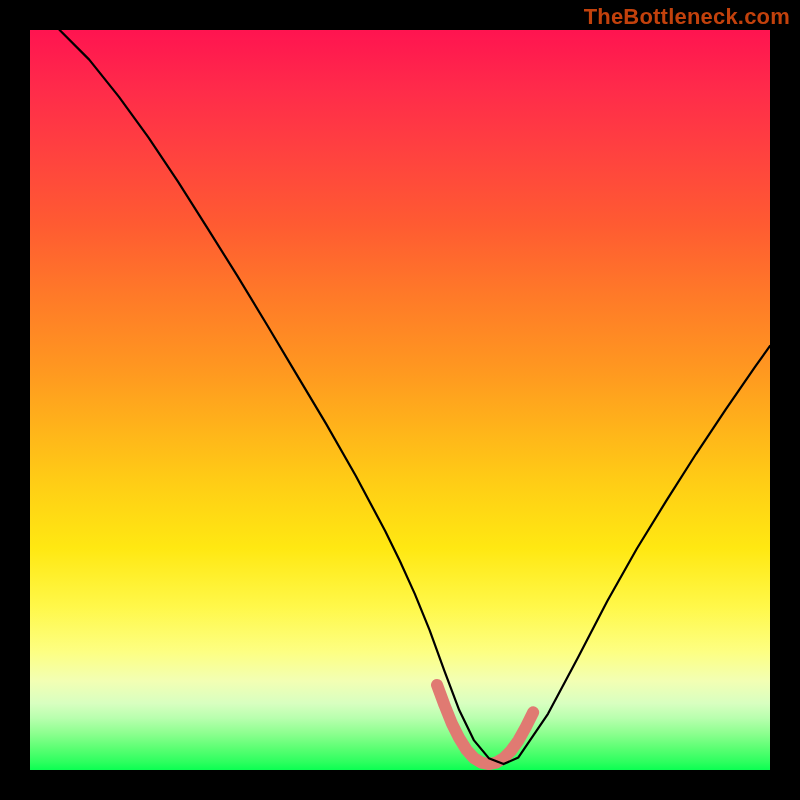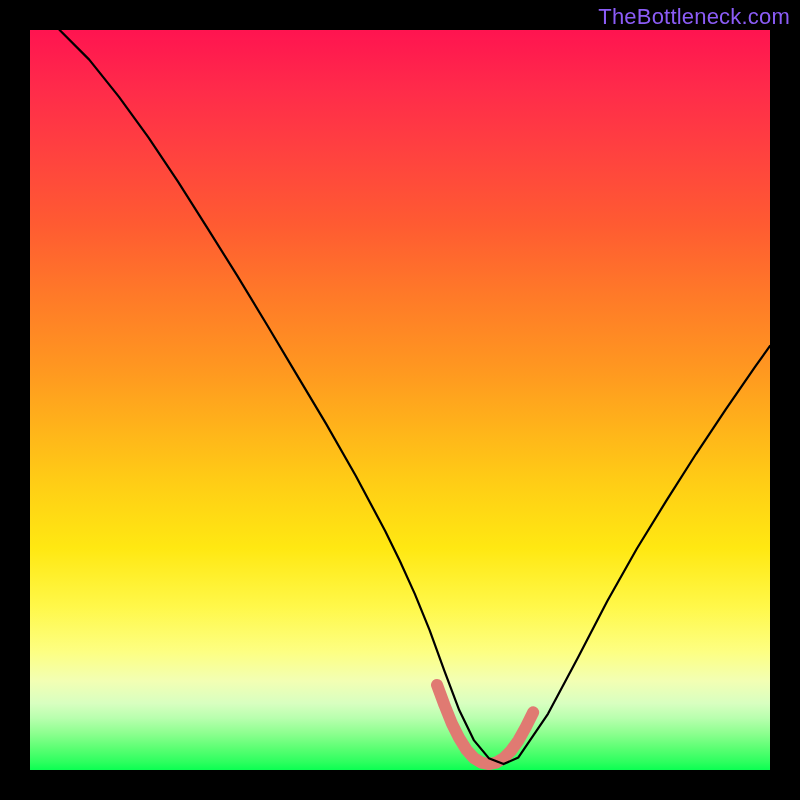--- a/index.html
+++ b/index.html
@@ -14,23 +14,23 @@
   .frame {
     position: relative;
     width: 800px;
     height: 800px;
     background: #000;
   }
   .watermark {
     position: absolute;
     top: 4px;
     right: 10px;
-    color: #8b5cf6;
+    color: #c2410c;
     font-size: 22px;
-    font-weight: 400;
+    font-weight: 700;
     letter-spacing: 0.2px;
     z-index: 5;
   }
   .plot-area {
     position: absolute;
     left: 30px;
     top: 30px;
     width: 740px;
     height: 740px;
     overflow: hidden;

